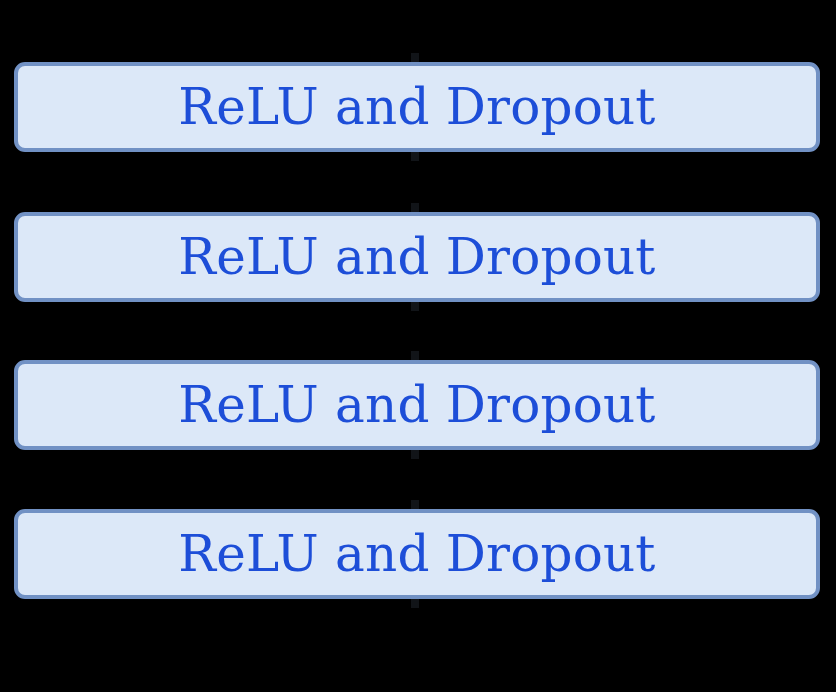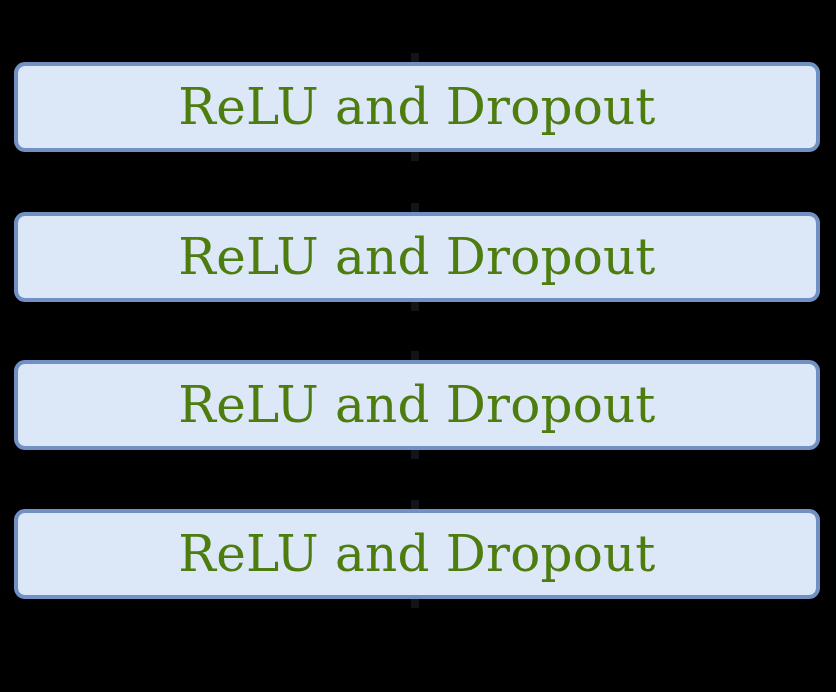--- a/index.html
+++ b/index.html
@@ -28,21 +28,21 @@
     border: 4px solid #7191c4;
     border-radius: 11px;
     display: flex;
     align-items: center;
     justify-content: center;
   }
   .layer-label {
     font-family: "DejaVu Serif", serif;
     font-size: 50px;
     line-height: 1;
-    color: #4d7c0f;
+    color: #1d4ed8;
     letter-spacing: 0.2px;
     white-space: nowrap;
     user-select: none;
   }
   .connector-stub {
     position: absolute;
     left: 411px;
     width: 8px;
     background: #111418;
   }

